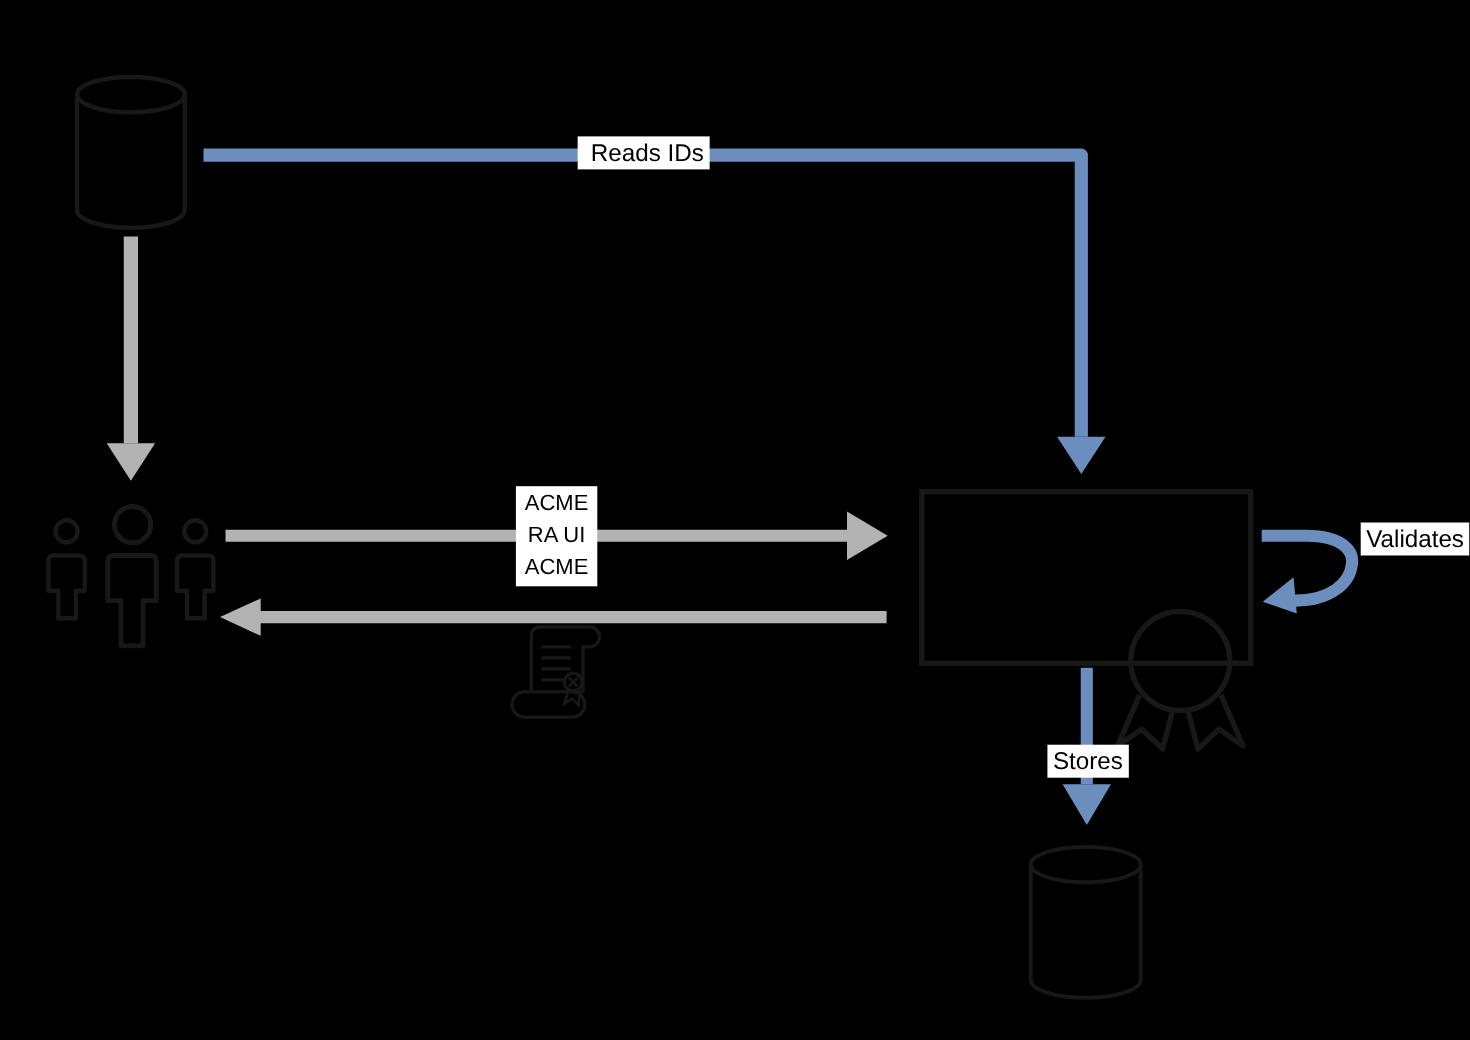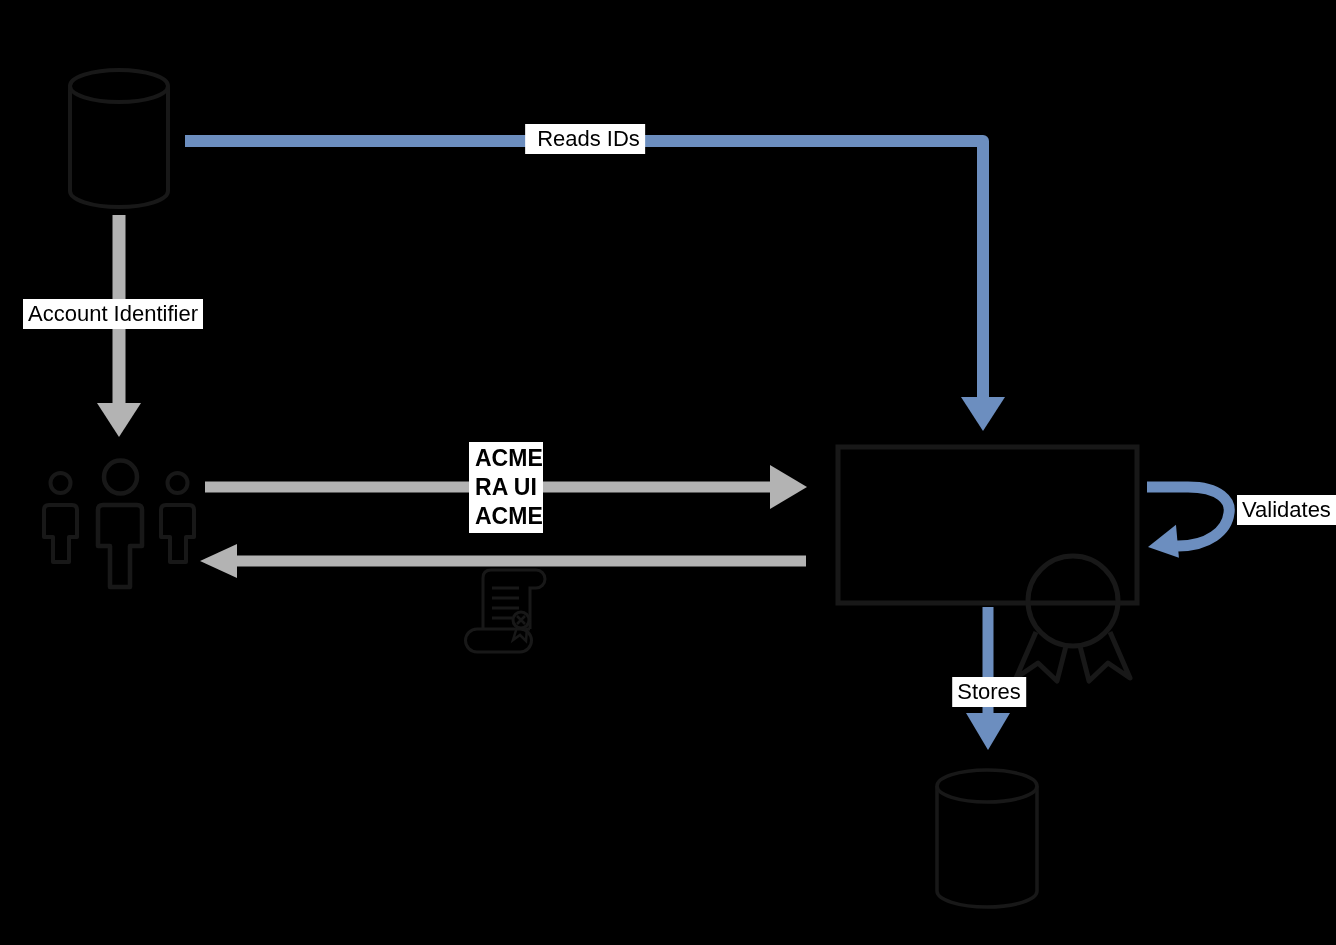--- a/index.html
+++ b/index.html
@@ -28,22 +28,22 @@
     position:absolute;
     background:var(--label-bg);
     color:var(--label-text);
     font-size:22px;
     line-height:1.25;
     padding:1px 5px;
     white-space:nowrap;
   }
   .label.centered{transform:translateX(-50%);}
   .label.multiline{
-    font-weight:bold;
-    font-size:23px;
+    font-weight:normal;
+    font-size:20px;
     line-height:29px;
     text-align:center;
     white-space:normal;
     padding:2px 6px;
   }
 </style>
 </head>
 <body>
 
 <div class="canvas">
@@ -115,25 +115,24 @@
     </g>
 
     <g>
       <path class="shape" stroke-width="3.5" d="M937,786 V891 A50,16 0 0 0 1037,891 V786"></path>
       <ellipse class="shape" stroke-width="3.5" cx="987" cy="786" rx="50" ry="16"></ellipse>
     </g>
   </svg>
 
   <div class="label centered" style="left:585px;top:124px;padding-left:12px;">Reads IDs</div>
 
-  <div class="label" style="left:23px;top:299px;">Account Identifier</div>
 
   <div class="label multiline" style="left:469px;top:442px;width:62px;">
     <div>ACME</div>
     <div>RA UI</div>
     <div>ACME</div>
   </div>
 
-  <div class="label" style="left:1237px;top:495px;">Validates</div>
+  <div class="label" style="left:1237px;top:475px;">Validates</div>
 
   <div class="label centered" style="left:989px;top:677px;text-align:center;">Stores</div>
 
 </div>
 
 </body></html>

